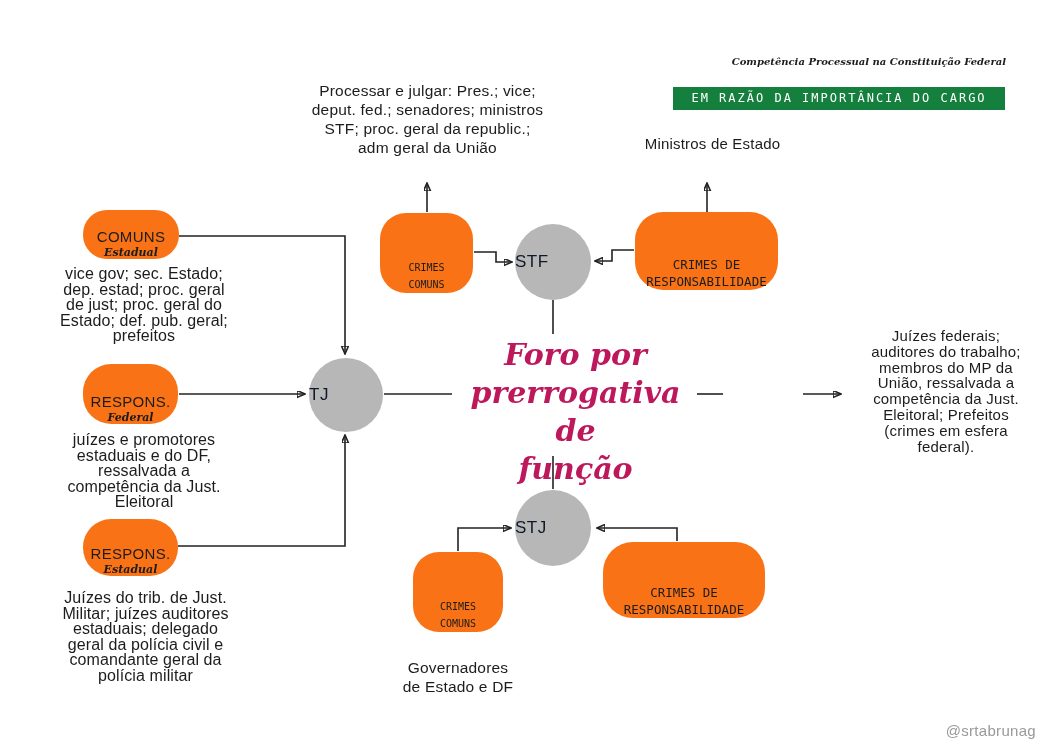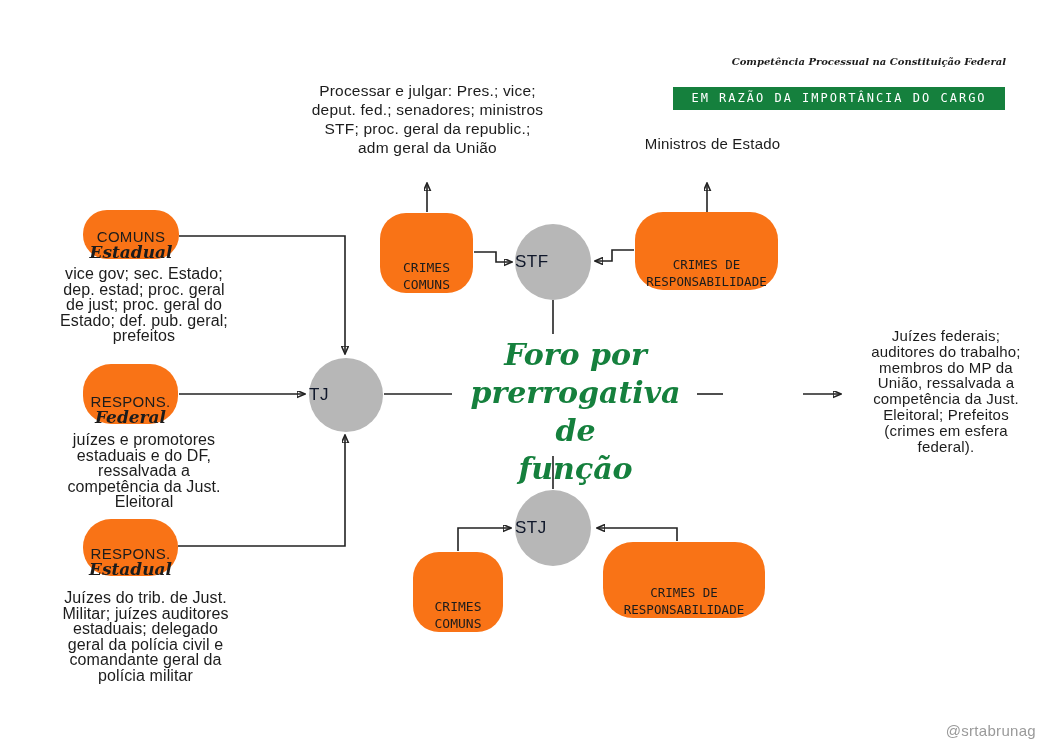--- a/index.html
+++ b/index.html
@@ -52,34 +52,34 @@
   .pill {
     background: #f97316;
     border-radius: 28px;
     display: flex;
     flex-direction: column;
     align-items: center;
     justify-content: flex-end;
   }
   .pill .mono-label {
     font-family: "DejaVu Sans Mono", monospace;
-    font-size: 13px;
+    font-size: 10px;
     line-height: 17px;
     text-align: center;
     color: #1c1c1c;
     white-space: pre-line;
   }
   .pill .sans-label {
     font-size: 15px;
     line-height: 16px;
     letter-spacing: 0.3px;
     color: #1c1c1c;
   }
   .pill .sub-label {
-    font-size: 17px;
+    font-size: 11px;
     line-height: 13px;
     margin-top: 1px;
   }
 
   
   .court {
     background: #b7b7b7;
     border-radius: 50%;
     display: flex;
     align-items: center;
@@ -101,21 +101,21 @@
     letter-spacing: 0.1px;
   }
 
   .center-title {
     left: 448px;
     top: 336px;
     width: 255px;
     font-size: 30px;
     line-height: 38px;
     text-align: center;
-    color: #15803d;
+    color: #be185d;
   }
 
   .watermark {
     right: 15px;
     bottom: 10px;
     font-size: 15px;
     color: #9a9a9a;
     letter-spacing: 0.3px;
   }
 
@@ -234,16 +234,18 @@
   </div>
   <div class="abs pill" style="left:413px; top:552px; width:90px; height:80px; border-radius:26px;">
     <div class="mono-label">CRIMES
 COMUNS</div>
   </div>
   <div class="abs pill" style="left:603px; top:542px; width:162px; height:76px; border-radius:30px;">
     <div class="mono-label" style="font-size:12.5px;">CRIMES DE
 RESPONSABILIDADE</div>
   </div>
 
+  <div class="abs txt center pre" style="left:383px; top:658px; width:150px; font-size:15.5px; line-height:19px;">Governadores
+de Estado e DF</div>
 
   <div class="abs watermark">@srtabrunag</div>
 
 </div>
 
 </body></html>

